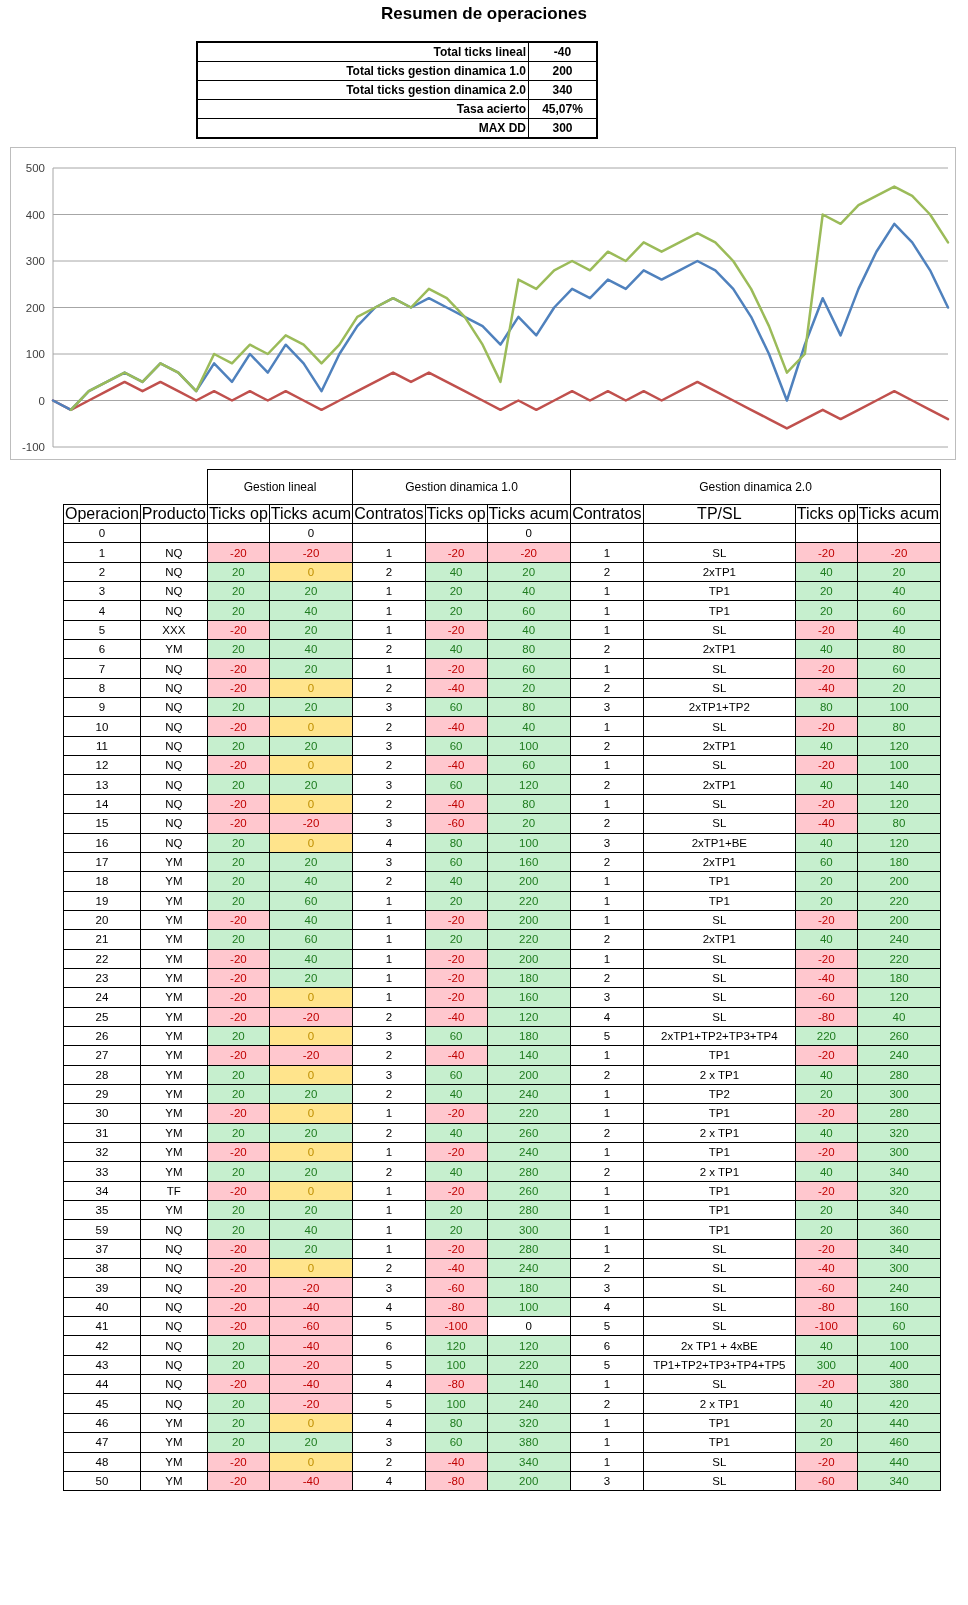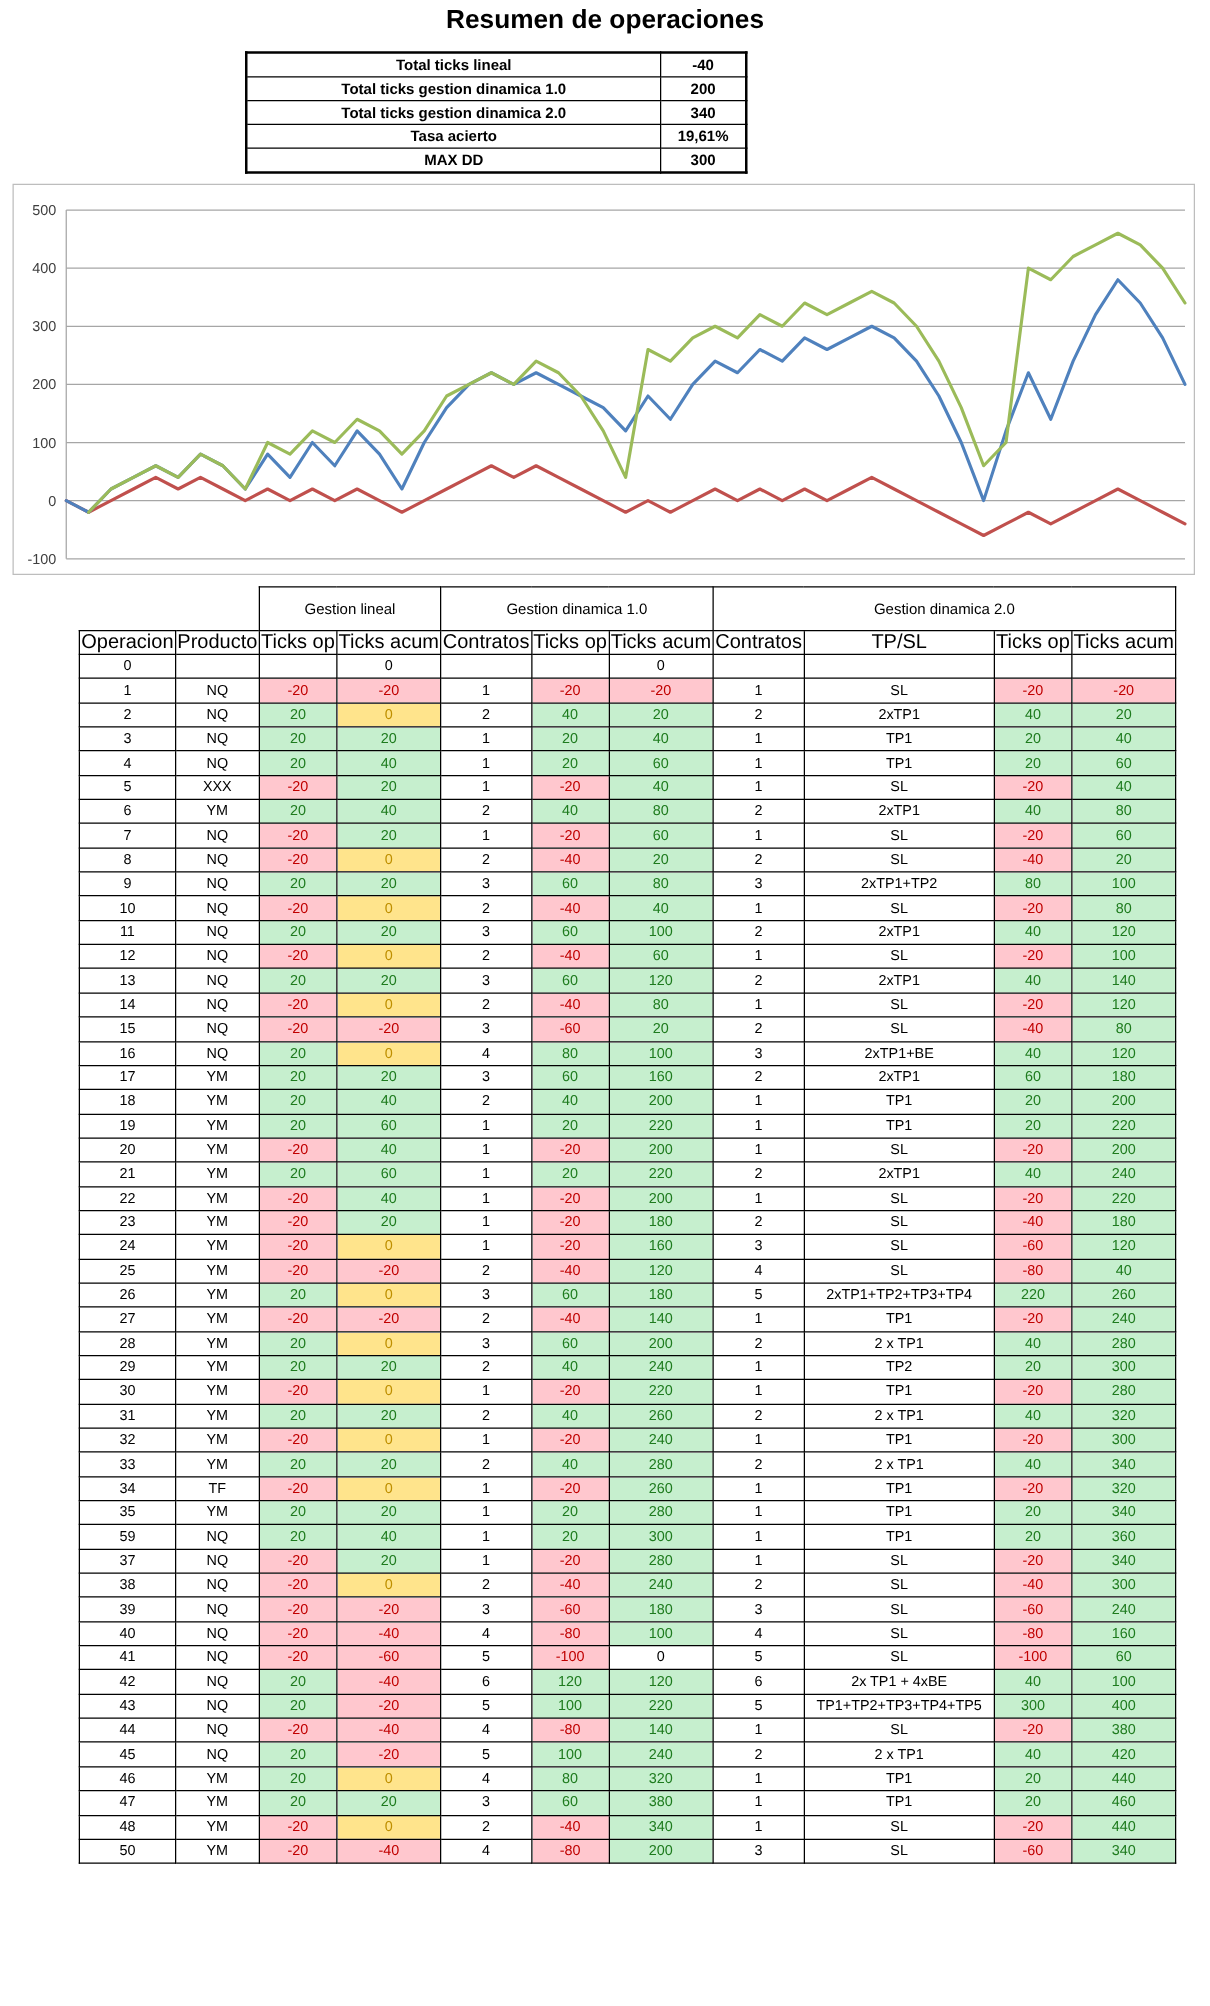--- a/index.html
+++ b/index.html
@@ -2,32 +2,32 @@
 <html><head>
 <meta charset="utf-8">
 <style>
   html,body { margin:0; padding:0; }
   body {
     width:968px; height:1605px; background:#ffffff; position:relative;
     font-family:"Liberation Sans", sans-serif; color:#000;
   }
   .page-title {
     position:absolute; top:4px; left:0; width:968px; text-align:center;
-    font-size:21px; font-weight:bold;
+    font-size:17px; font-weight:bold;
   }
   
   table.summary {
     position:absolute; left:196px; top:41px; border-collapse:collapse;
     border:2px solid #000; table-layout:fixed;
   }
   table.summary td {
     border:1px solid #000; font-weight:bold; font-size:12px;
     text-align:center; height:18px; padding:0 2px; white-space:nowrap;
   }
-  table.summary td.lbl { width:326px; }
+  table.summary td.lbl { width:326px;text-align:right; }
   table.summary td.val { width:63px; }
   
   .chart-box {
     position:absolute; left:10px; top:147px; width:944px; height:311px;
     border:1px solid #bdbdbd; background:#fff;
   }
   .chart-box svg { display:block; }
   
   table.ops {
     position:absolute; left:63px; top:469px; border-collapse:collapse;
@@ -59,21 +59,21 @@
       <tr>
         <td class="lbl">Total ticks gestion dinamica 1.0</td>
         <td class="val">200</td>
       </tr>
       <tr>
         <td class="lbl">Total ticks gestion dinamica 2.0</td>
         <td class="val">340</td>
       </tr>
       <tr>
         <td class="lbl">Tasa acierto</td>
-        <td class="val">19,61%</td>
+        <td class="val">45,07%</td>
       </tr>
       <tr>
         <td class="lbl">MAX DD</td>
         <td class="val">300</td>
       </tr>
     </tbody>
 </table>
 
 <div class="chart-box">
   <svg width="944" height="311" xmlns="http://www.w3.org/2000/svg">

